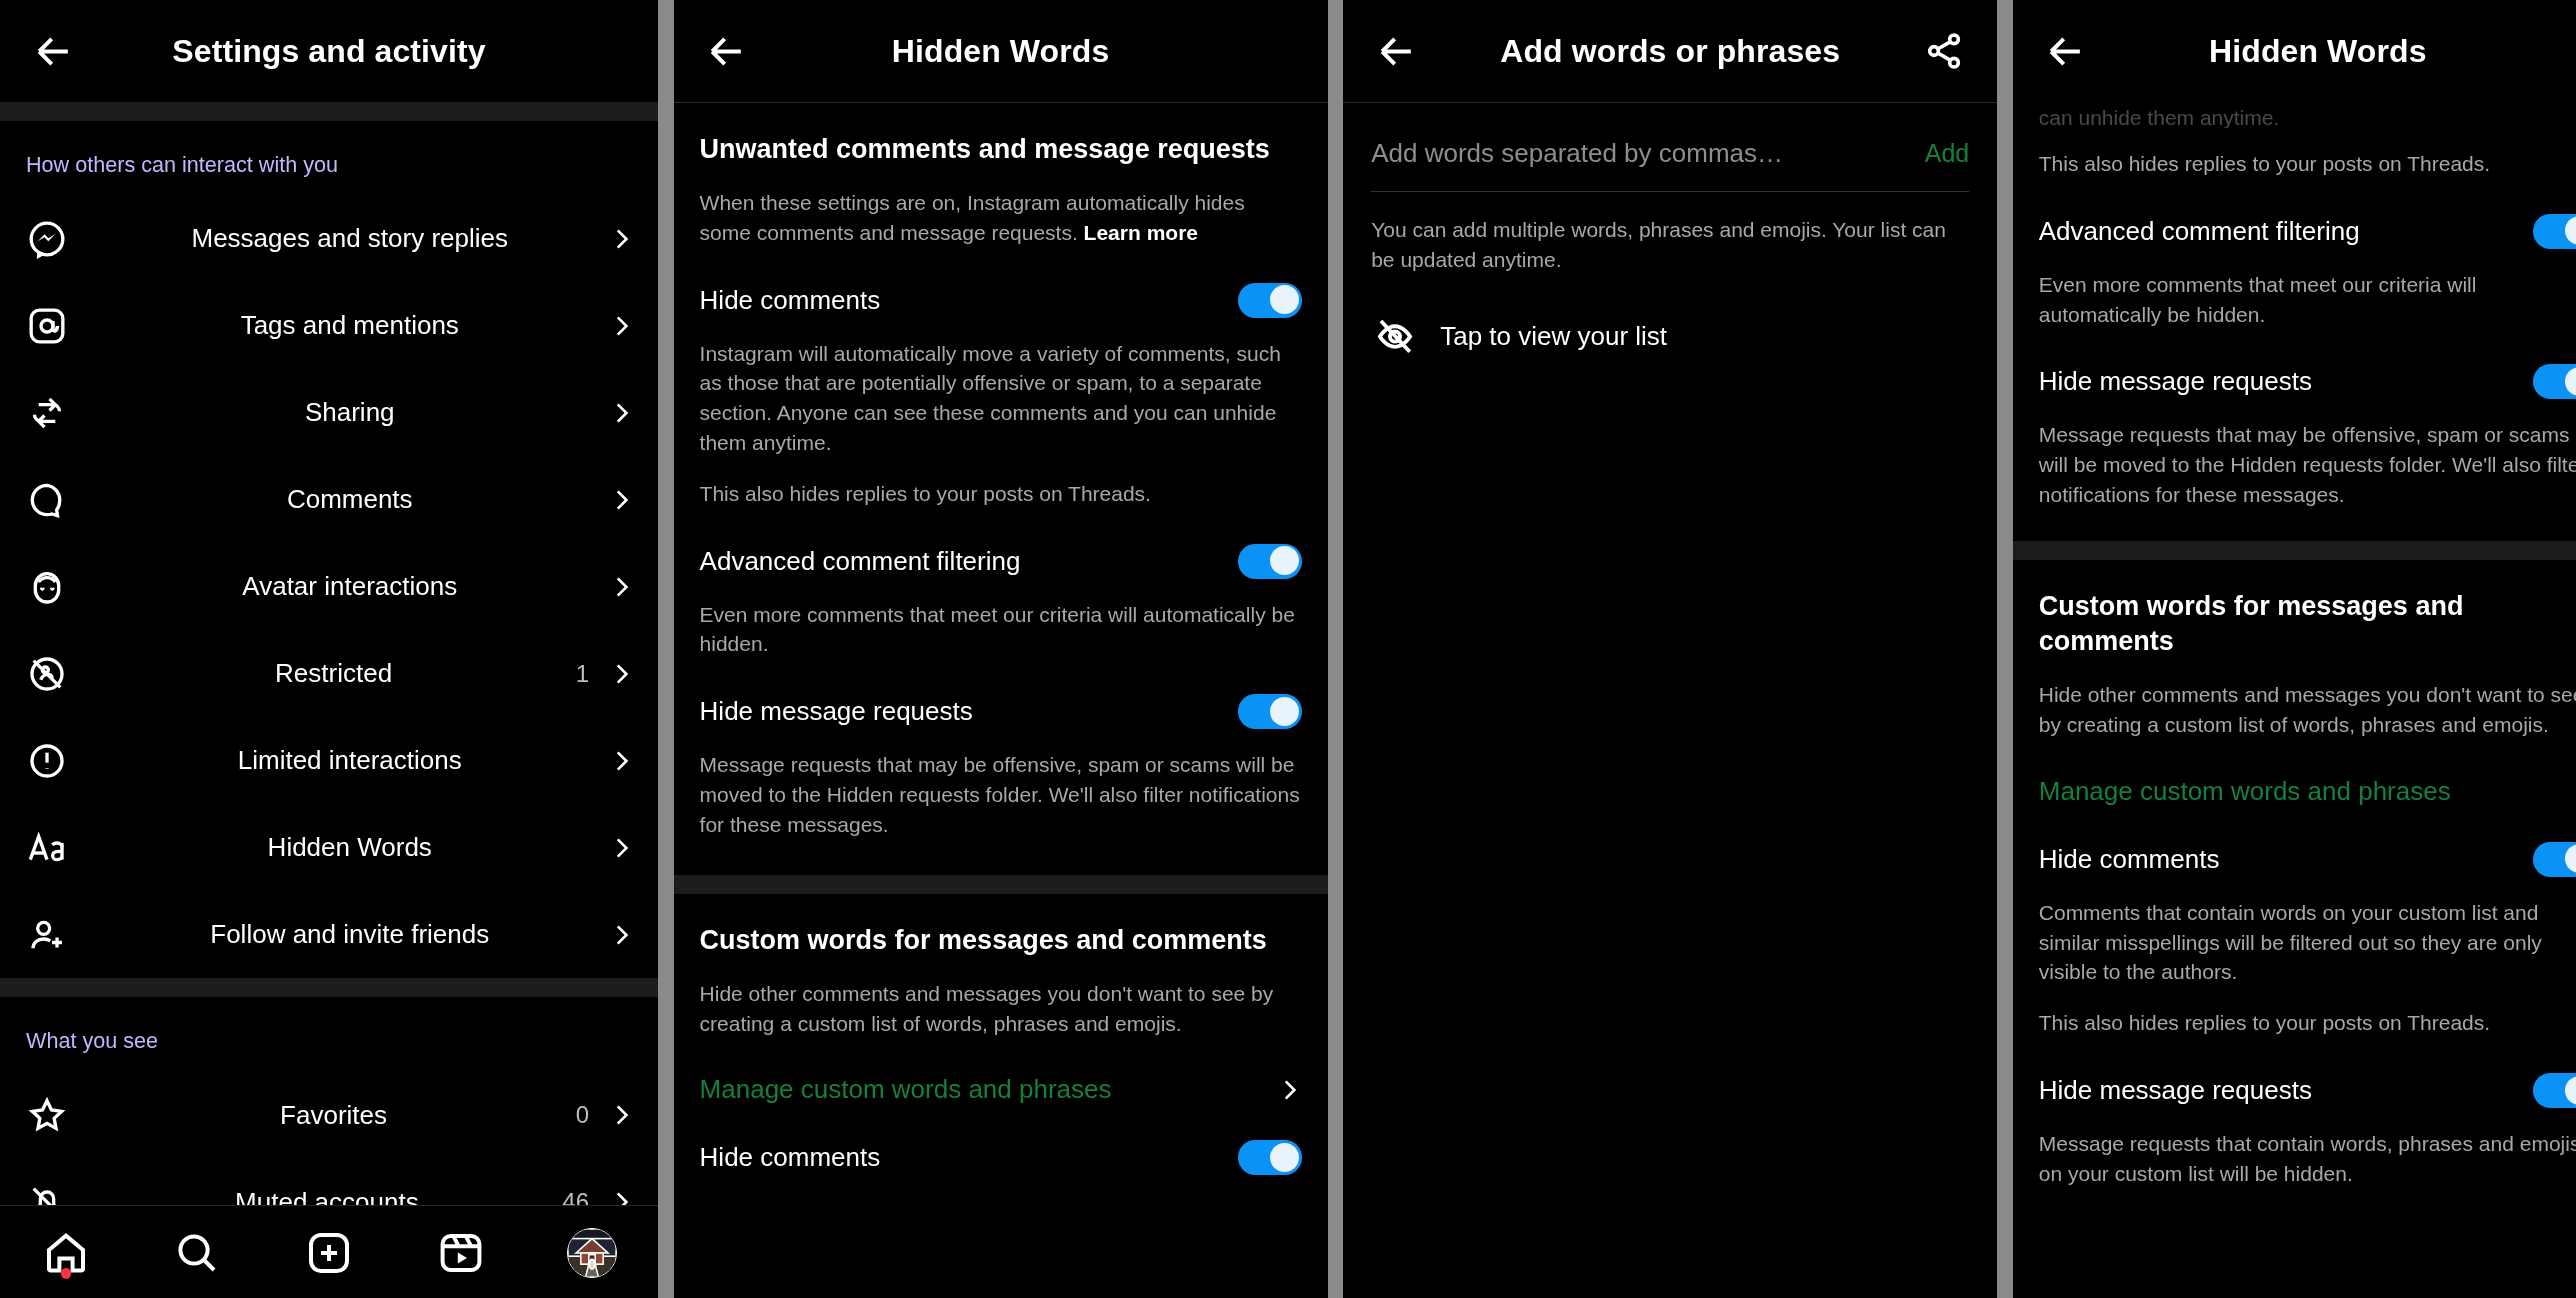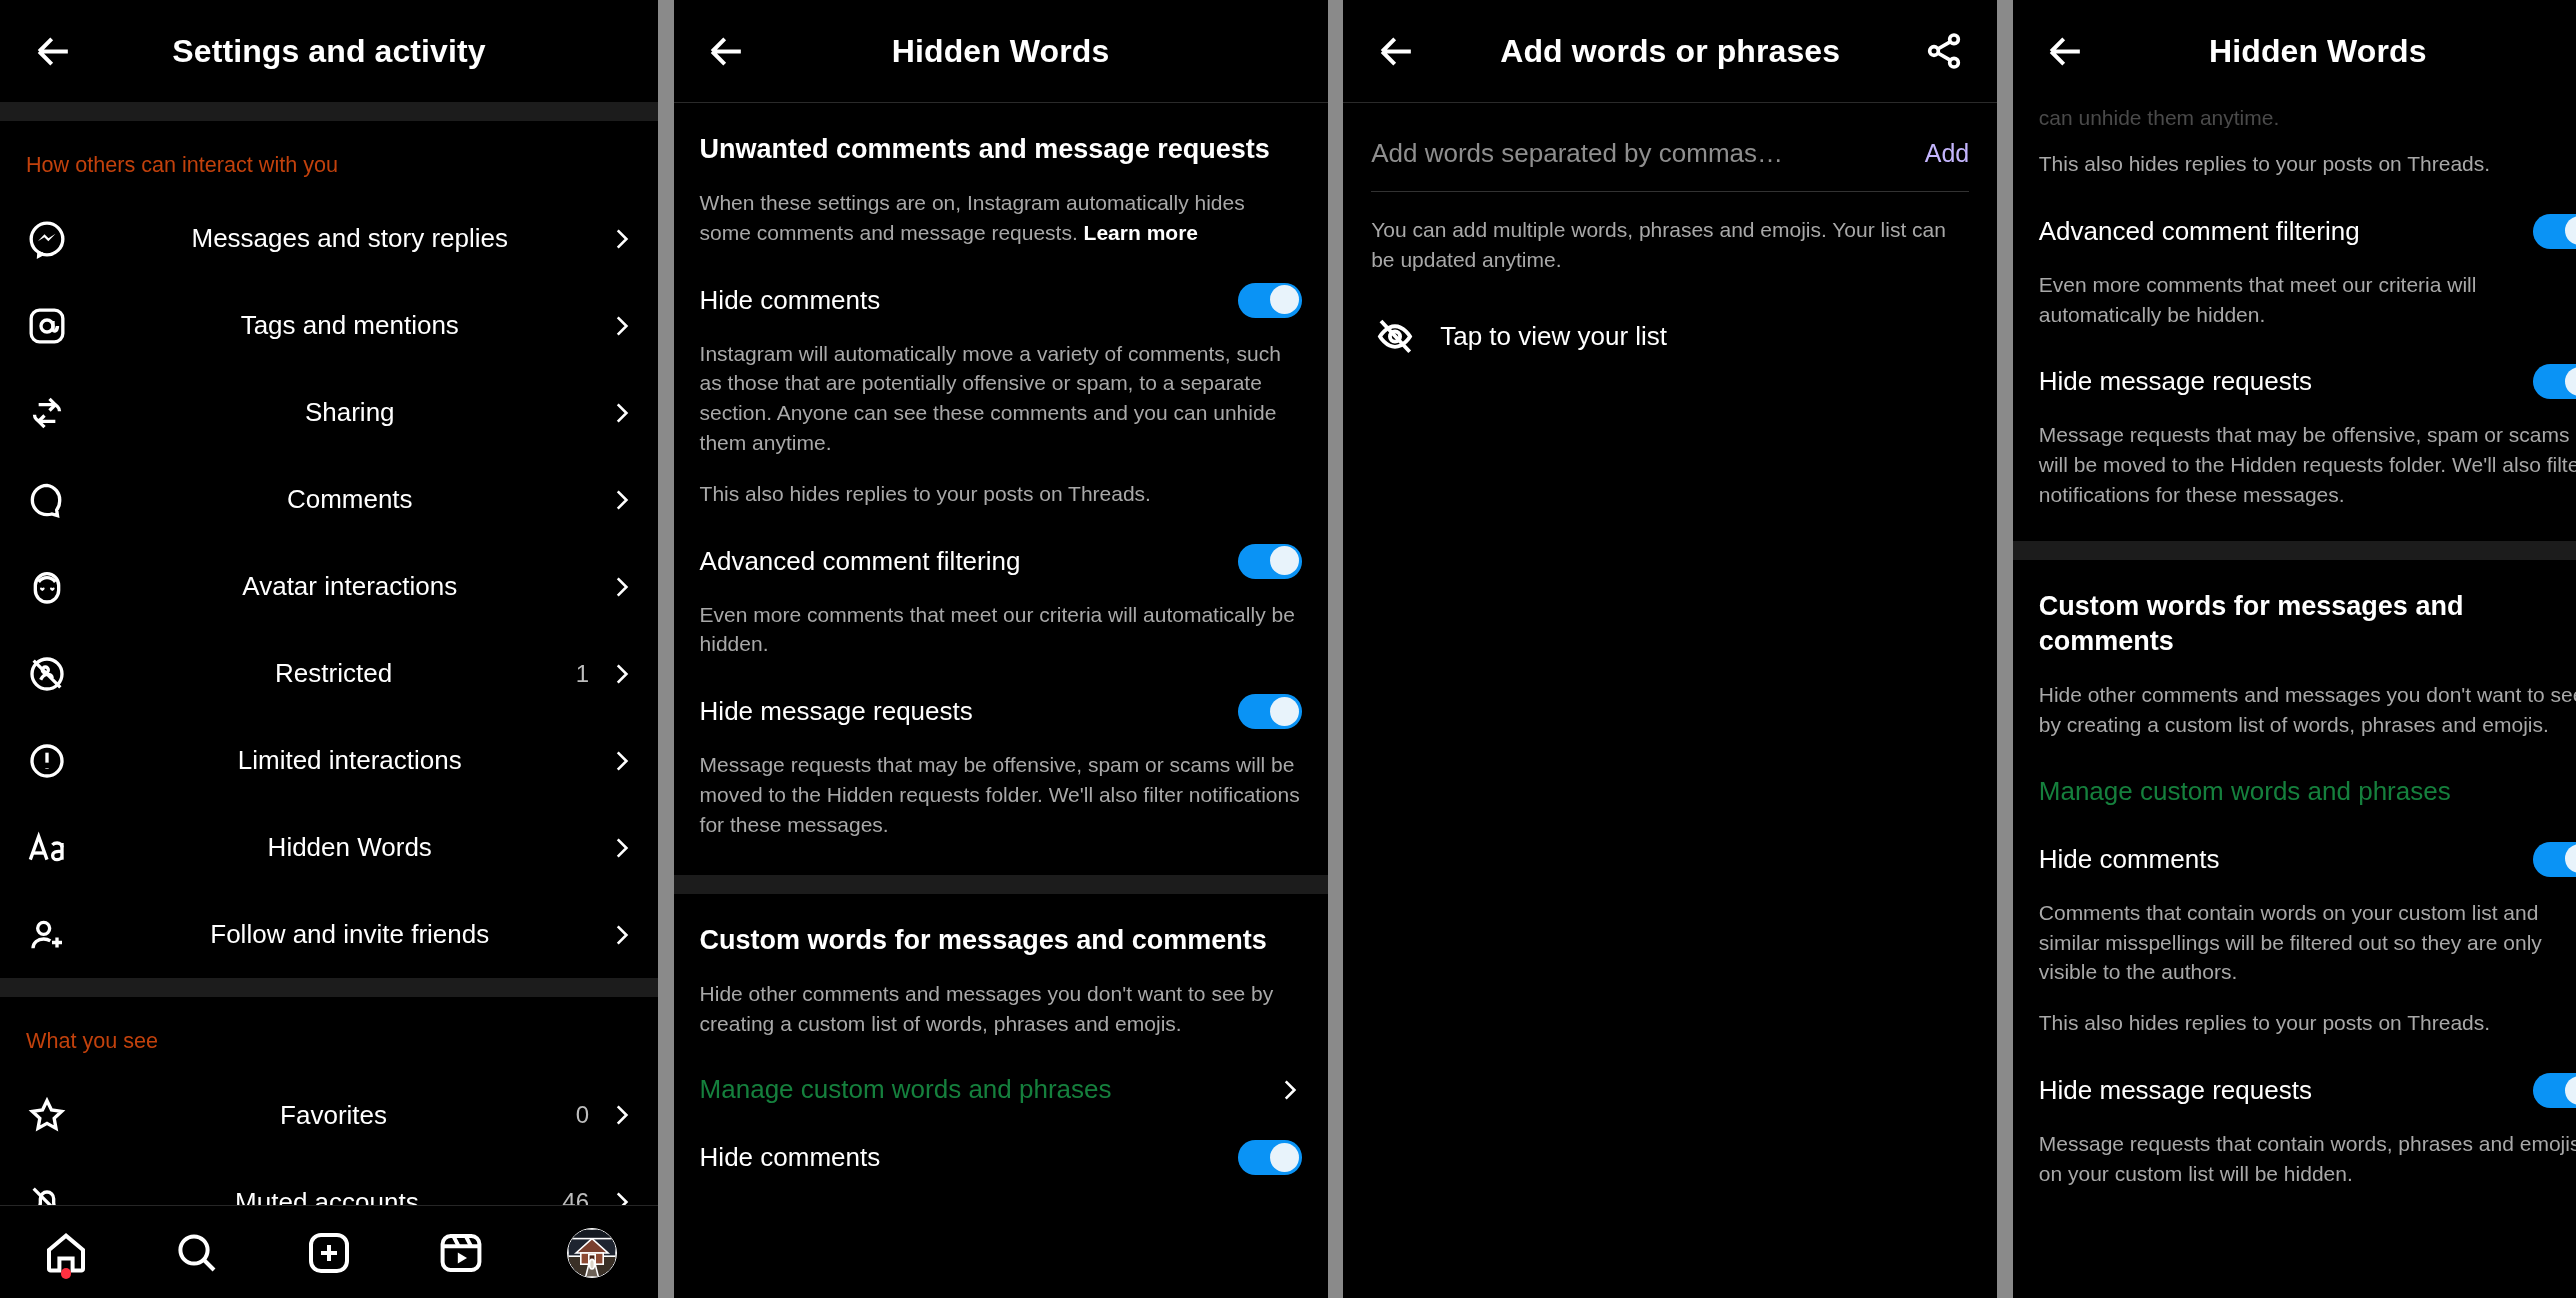--- a/index.html
+++ b/index.html
@@ -24,21 +24,21 @@
   .hdr-title { flex: 1; text-align: center; color: #fff; font-size: 32px; font-weight: bold; letter-spacing: 0.1px; }
   .hdr-title.ofs { margin-right: 54px; }
   .share-btn { width: 54px; height: 54px; display: flex; align-items: center; justify-content: center; flex-shrink: 0; }
   .share-btn svg { width: 40px; height: 40px; stroke: #fff; stroke-width: 2.2; fill: none; }
 
   
   .band { height: 19px; background: #1c1c1c; width: 100%; }
   .hairline { height: 0.9px; background: #2a2a2a; width: 100%; }
 
   
-  .sec-label { color: #c2410c; font-size: 21.6px; padding: 31px 26px 17.3px; }
+  .sec-label { color: #c4b5fd; font-size: 21.6px; padding: 31px 26px 17.3px; }
   .row { display: flex; align-items: center; height: 87px; padding: 0 24px; }
   .row .ic { width: 45px; height: 45px; margin-right: 22.5px; flex-shrink: 0; display: flex; align-items: center; justify-content: center; }
   .row .ic svg { width: 40px; height: 40px; stroke: #fff; stroke-width: 2; fill: none; }
   .row .lbl { color: #fff; font-size: 26px; flex: 1; text-align: center; }
   .row .cnt { color: #bdbdbd; font-size: 24px; margin-right: 19px; }
   .chev { width: 26px; height: 26px; flex-shrink: 0; }
   .chev svg { width: 26px; height: 26px; stroke: #fff; stroke-width: 2.4; fill: none; }
 
   
   .navbar { position: absolute; bottom: 0; left: 0; width: 100%; height: 94px;
@@ -59,21 +59,21 @@
   .tgl-lbl { color: #fff; font-size: 26px; }
   .switch { width: 64px; height: 35px; border-radius: 17.3px; background: #0a93f5; position: relative; flex-shrink: 0; }
   .switch::after { content: ""; position: absolute; width: 29px; height: 29px; border-radius: 50%;
                    background: #e8f3fb; top: 2.6px; right: 2.6px; }
   .link-row { display: flex; align-items: center; justify-content: space-between; padding: 36px 0 0; }
   .link-row .lbl { color: #15803d; font-size: 26px; }
 
   
   .input-row { display: flex; align-items: center; padding: 35px 28px 22.5px; }
   .input-ph { flex: 1; color: #8e8e8e; font-size: 26px; }
-  .add-btn { color: #c4b5fd; font-size: 25px; font-weight: 500; padding-left: 17.3px; }
+  .add-btn { color: #15803d; font-size: 25px; font-weight: 500; padding-left: 17.3px; }
   .inp-line { height: 0.9px; background: #323232; margin: 0 28px; }
   .hint { color: #a8a8a8; font-size: 21px; line-height: 1.42; padding: 22.5px 28px 0; }
   .tap-row { display: flex; align-items: center; padding: 38px 28px 0; }
   .tap-row .eic { width: 48px; height: 48px; margin-right: 21px; display: flex; align-items: center; justify-content: center; flex-shrink: 0; }
   .tap-row .eic svg { width: 42px; height: 42px; stroke: #fff; stroke-width: 2.2; fill: none; }
   .tap-row .lbl { color: #fff; font-size: 26px; }
   .clip-top { color: #4a4a4a; font-size: 21px; padding: 3.5px 26px 0; height: 26px; overflow: hidden; }
 </style>
 </head>
 <body>

